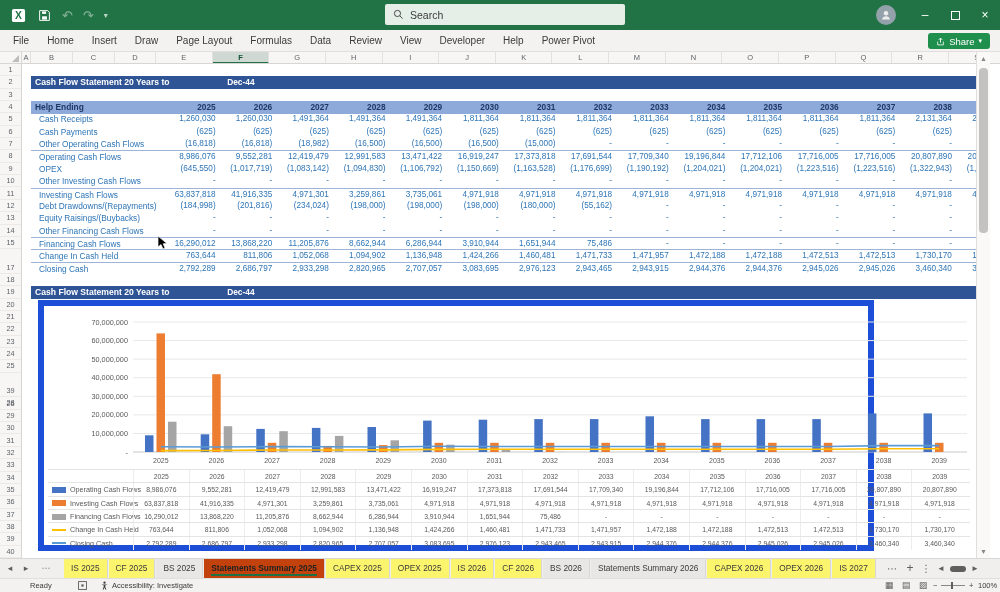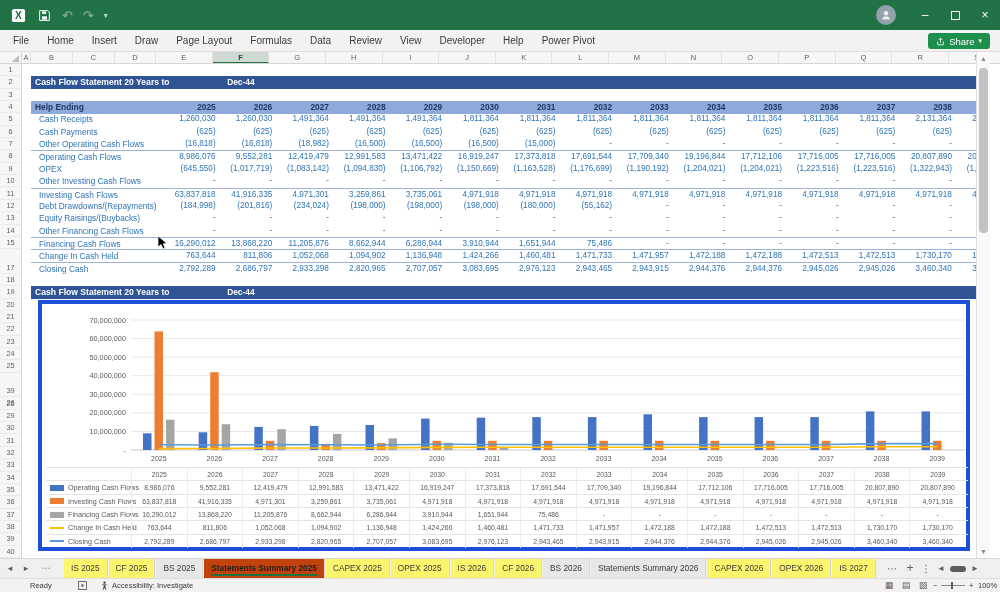--- a/index.html
+++ b/index.html
@@ -37,21 +37,21 @@
   .banner-title{position:absolute;left:4px;top:0;font-size:8.6px;font-weight:bold;line-height:13px;white-space:nowrap;}
   .banner-date{position:absolute;left:181.6px;width:56.6px;top:0;font-size:8.4px;font-weight:bold;line-height:13px;text-align:center;}
   .yearhdr{position:absolute;left:9px;width:945px;height:12.6px;background:#8EAADB;}
   .yearhdr .lab{position:absolute;left:4px;font-size:8.4px;font-weight:bold;color:#1F3864;line-height:12.6px;}
   .ycell{position:absolute;top:0;height:12.6px;font-size:8.3px;font-weight:bold;color:#1F3864;text-align:right;line-height:12.6px;padding-right:6px;box-sizing:border-box;white-space:nowrap;}
   .drow{position:absolute;left:9px;width:945px;height:12.35px;}
   .drow.rule{border-top:1px solid #9DB3D8;}
   .drow .lab{position:absolute;left:8px;font-size:8.3px;color:#2E75B6;line-height:12.35px;white-space:nowrap;}
   .vcell{position:absolute;top:0;height:12.35px;font-size:8.2px;color:#2E75B6;text-align:right;line-height:12.35px;padding-right:6px;box-sizing:border-box;white-space:nowrap;}
   
-  .chartbox{position:absolute;left:16px;top:236px;width:932px;height:251px;background:#fff;border:4px solid #1d4ed8;box-sizing:border-box;}
+  .chartbox{position:absolute;left:16px;top:236px;width:836px;height:251px;background:#fff;border:6px solid #1d4ed8;box-sizing:border-box;}
   .chartbox svg{position:absolute;left:0;top:0;}
   .ctable{position:absolute;left:0;top:163px;width:930px;height:82px;font-size:6.8px;color:#595959;}
   .ctr{position:absolute;left:4px;width:922px;border-top:1px solid #E4E4E4;}
   .ctc{position:absolute;top:0;text-align:center;line-height:13.3px;white-space:nowrap;overflow:hidden;border-left:1px solid #EDEDED;box-sizing:border-box;}
   .legcell{position:absolute;left:0;top:0;display:flex;align-items:center;gap:4px;padding-left:4px;line-height:13.3px;font-size:7.2px;white-space:nowrap;}
   .sw{display:inline-block;width:14px;}
   
   .vscroll{position:absolute;left:976px;top:52px;width:14px;height:506px;background:#FAF9F8;border-left:1px solid #E1DFDD;box-sizing:border-box;}
   .vscroll .arr{position:absolute;left:0;width:13px;height:13px;color:#8A8886;font-size:7px;text-align:center;line-height:13px;}
   .vthumb{position:absolute;left:2px;top:16px;width:9px;height:165px;background:#C4C2C0;border-radius:4px;}
@@ -90,20 +90,29 @@
       <span class="ico">
         <svg width="13" height="13" viewBox="0 0 16 16">
             <path d="M2 2h10l2 2v10H2z" fill="none" stroke="#fff" stroke-width="1.2"></path>
             <rect x="5" y="9" width="6" height="4" fill="#fff"></rect>
             <rect x="5" y="3" width="5" height="3" fill="#fff"></rect>
           </svg>
       </span>
       <span class="undoredo">↶</span>
       <span class="undoredo">↷</span>
       <span class="qat-chev">▾</span>
+    </div>
+    <div class="searchbox">
+      <span style="display:inline-flex;">
+        <svg width="11" height="11" viewBox="0 0 16 16">
+            <circle cx="6.5" cy="6.5" r="4.5" fill="none" stroke="#444" stroke-width="1.4"></circle>
+            <line x1="10" y1="10" x2="14" y2="14" stroke="#444" stroke-width="1.4"></line>
+          </svg>
+      </span>
+      <span>Search</span>
     </div>
     <div class="tb-right">
       <span class="avatar">
         <svg width="12" height="12" viewBox="0 0 16 16">
             <circle cx="8" cy="5.5" r="3" fill="#EDEDED"></circle>
             <path d="M2.5 14c.8-3 3-4.5 5.5-4.5S12.7 11 13.5 14z" fill="#EDEDED"></path>
           </svg>
       </span>
       <span class="winbtn">–</span>
       <span class="winbtn">

